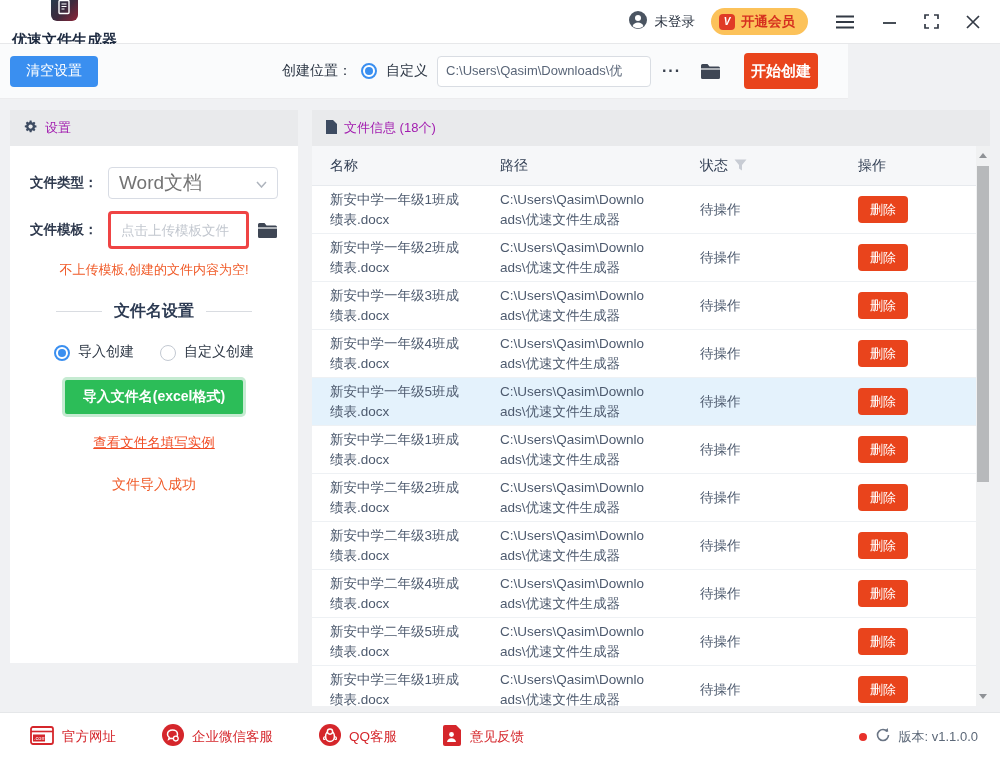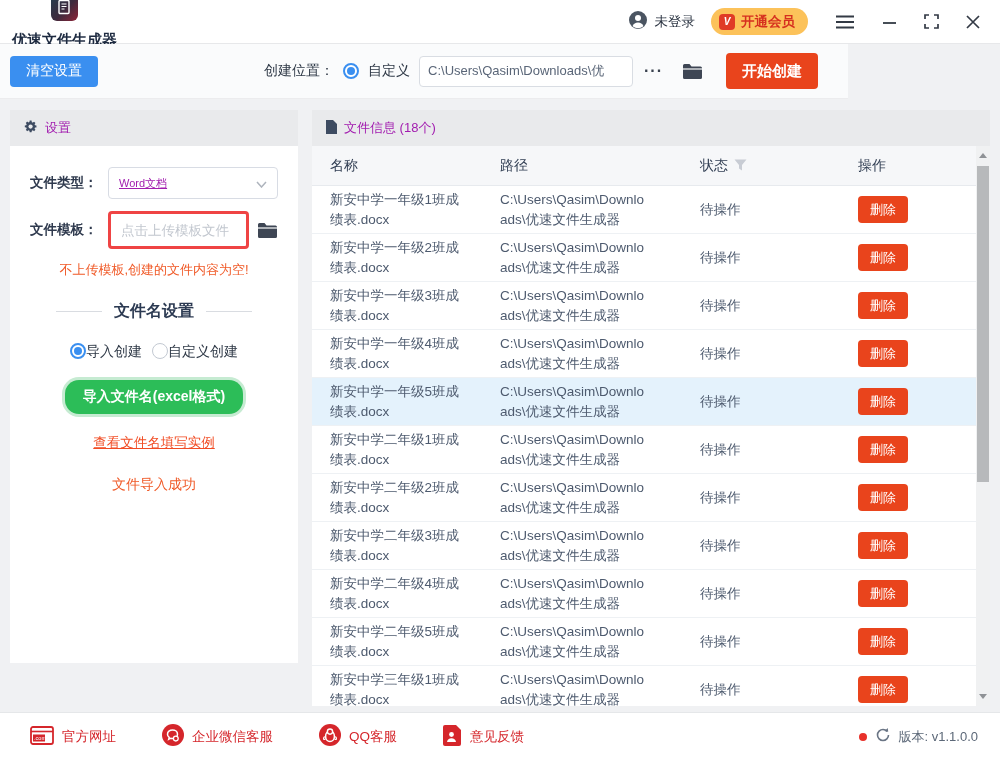--- a/index.html
+++ b/index.html
@@ -24,44 +24,44 @@
   .btn-blue { height:31px; padding:0 16px; background:#3a8ff0; color:#fff; font-size:14px; border:none; border-radius:4px; cursor:pointer; font-family:inherit; }
   .tool-right { display:flex; align-items:center; gap:9px; }
   .tool-label { font-size:14px; color:#2e3846; }
   .radio { width:16px; height:16px; border-radius:50%; display:inline-block; flex:0 0 auto; }
   .radio.checked { border:2px solid #3a8ff0; background:#fff; position:relative; }
   .radio.checked::after { content:''; position:absolute; inset:2px; border-radius:50%; background:#3a8ff0; }
   .radio.unchecked { border:1px solid #c3c9d2; background:#fff; }
   .radio-label { font-size:14px; color:#2e3846; }
   .path-input { width:214px; height:31px; border:1px solid #d9dde3; border-radius:4px; background:#fff; padding:0 8px; font-size:13px; color:#5a6678; font-family:inherit; outline:none; }
   .ellipsis-btn { border:none; background:transparent; font-size:16px; font-weight:bold; color:#39414e; letter-spacing:1px; cursor:pointer; padding:0 2px; font-family:inherit; }
-  .btn-orange { height:36px; padding:0 16px; background:#e9441c; color:#fff; font-size:15px; font-weight:600; border:none; border-radius:4px; cursor:pointer; margin-left:14px; font-family:inherit; }
+  .btn-orange { height:36px; padding:0 7px; background:#e9441c; color:#fff; font-size:15px; font-weight:600; border:none; border-radius:4px; cursor:pointer; margin-left:14px; font-family:inherit; }
 
   
   .panel { position:absolute; background:#fff; }
   .left-panel { left:10px; top:110px; width:288px; height:553px; }
   .right-panel { left:312px; top:110px; width:678px; height:596px; overflow:hidden; }
   .panel-header { height:36px; background:#e9eaec; display:flex; align-items:center; gap:7px; padding:0 13px; font-size:13px; color:#a21caf; }
 
   
   .lp-body { padding:21px 20px 0 20px; }
   .form-row { display:flex; align-items:center; margin-bottom:12px; }
   .form-label { width:78px; font-size:13.5px; font-weight:bold; color:#2f3a4e; flex:0 0 auto; }
   .select-box { flex:1; height:32px; border:1px solid #d8dce4; border-radius:4px; display:flex; align-items:center; justify-content:space-between; padding:0 10px; cursor:pointer; background:#fff; }
-  .select-value { font-size:11px; color:#a21caf;text-decoration:underline; }
+  .select-value { font-size:19px; color:#737373; }
   .tpl-input { flex:1; height:16px; border:3px solid #ef4444; border-radius:4px; padding:16px 10px; font-size:13.5px; color:#56647a; font-family:inherit; outline:none; min-width:0; }
   .tpl-input::placeholder { color:#c2c7cf; }
   .folder-btn { margin-left:8px; cursor:pointer; display:flex; align-items:center; }
   .warn-text { text-align:center; font-size:13px; color:#f05a28; margin-top:12px; }
   .hr-heading { display:flex; align-items:center; justify-content:center; gap:12px; margin-top:22px; }
   .hr-heading .line { width:46px; height:1px; background:#d9dce1; }
   .hr-heading .txt { font-size:16px; font-weight:bold; color:#2c3a52; }
-  .radio-row { display:flex; align-items:flex-start; justify-content:center; margin-top:21px; }
+  .radio-row { display:flex; align-items:flex-end; justify-content:center; gap:8px; margin-top:21px; }
   .radio-row .gap { width:10px; }
-  .btn-green { display:block; margin:19px auto 8px; height:34px; padding:0 18px; background:#2cbd58; color:#fff; font-size:14px; font-weight:bold; border:none; border-radius:14px; cursor:pointer; box-shadow:0 0 0 3px #c6ebd2; font-family:inherit; }
+  .btn-green { display:block; margin:19px auto 8px; height:34px; padding:0 18px; background:#2cbd58; color:#fff; font-size:14px; font-weight:bold; border:none; border-radius:2px; cursor:pointer; box-shadow:0 0 0 3px #c6ebd2; font-family:inherit; }
   .example-link { display:block; text-align:center; margin-top:20px; font-size:13.5px; color:#f14c24; text-decoration:underline; cursor:pointer; }
   .import-status { text-align:center; margin-top:24px; font-size:14px; color:#f05a28; }
 
   
   .tgrid { display:grid; grid-template-columns:170px 200px 158px 1fr; padding-left:18px; align-items:center; }
   .thead { height:40px; background:#f6f7f9; border-bottom:1px solid #e7eaee; font-size:14px; font-weight:normal; color:#313e53; }
   .th-status { display:flex; align-items:center; gap:6px; }
   .rows-clip { position:absolute; top:76px; left:0; right:14px; bottom:0; overflow:hidden; }
   .trow { height:48px; border-bottom:1px solid #eef1f4; background:#fff; }
   .trow.hl { background:#e4f2fc; }

